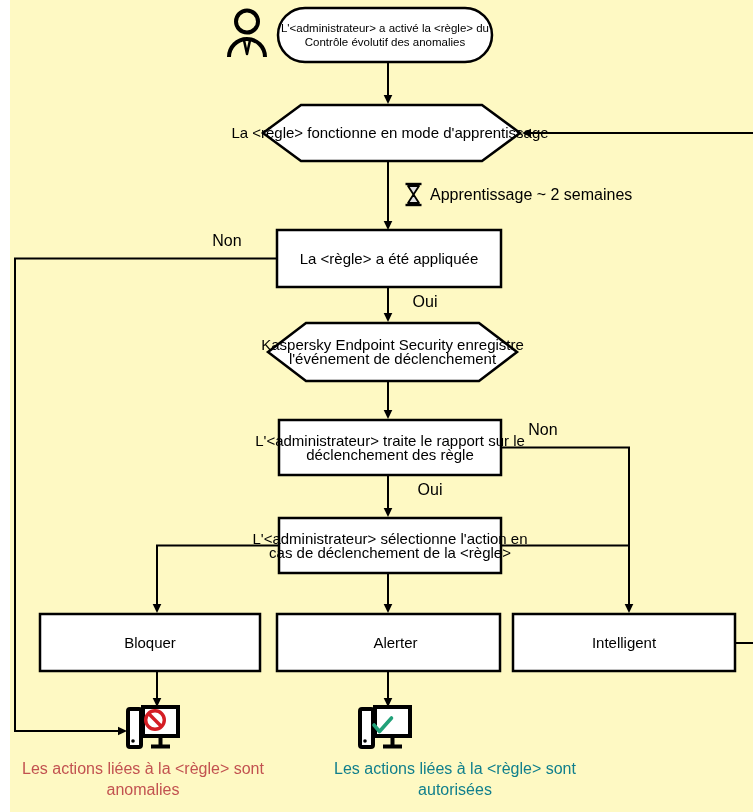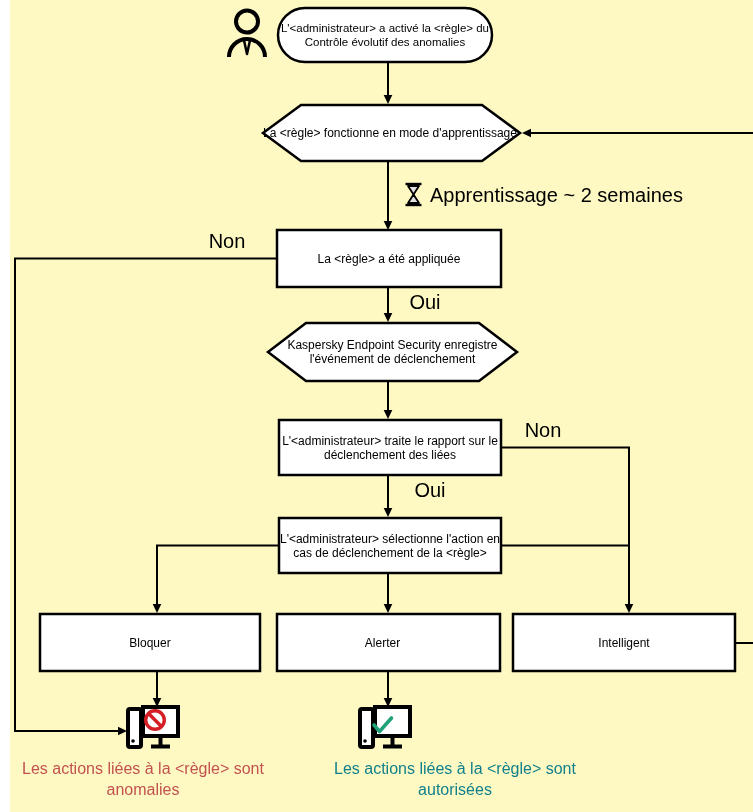--- a/index.html
+++ b/index.html
@@ -6,22 +6,22 @@
   .stage{
     position:relative;width:753px;height:812px;background:#fef9c3;overflow:hidden;
     font-family:"Liberation Sans", sans-serif;color:#000;margin-left:10px;
   }
   .stage svg{position:absolute;left:0;top:0;}
   .txt{
     position:absolute;display:flex;flex-direction:column;align-items:center;justify-content:center;
     text-align:center;pointer-events:none;
   }
   .txt span{display:block;white-space:nowrap;}
-  .node-txt{font-size:12px;line-height:14px;}
-  .label-txt{font-size:20px;line-height:20px;}
+  .node-txt{font-size:15px;line-height:14px;}
+  .label-txt{font-size:16px;line-height:20px;}
   .outcome-txt{font-size:16px;line-height:20.5px;}
 </style>
 </head>
 <body>
 
 <div class="stage">
 
   <svg width="753" height="812" viewBox="0 0 753 812">
 
     <g stroke="#000" stroke-width="2" fill="none">
@@ -129,41 +129,41 @@
     <span>Oui</span>
   </div>
 
   <div class="txt node-txt" style="left:262px;top:323px;width:241px;height:58px;">
     <span>Kaspersky Endpoint Security enregistre</span>
     <span>l'événement de déclenchement</span>
   </div>
 
   <div class="txt node-txt" style="left:269px;top:420px;width:222px;height:55px;">
     <span>L'&lt;administrateur&gt; traite le rapport sur le</span>
-    <span>déclenchement des liées</span>
+    <span>déclenchement des règle</span>
   </div>
 
   <div class="txt label-txt" style="left:511px;top:419px;width:44px;height:22px;">
     <span>Non</span>
   </div>
 
   <div class="txt label-txt" style="left:398px;top:479px;width:44px;height:22px;">
     <span>Oui</span>
   </div>
 
   <div class="txt node-txt" style="left:269px;top:518px;width:222px;height:55px;">
     <span>L'&lt;administrateur&gt; sélectionne l'action en</span>
     <span>cas de déclenchement de la &lt;règle&gt;</span>
   </div>
 
   <div class="txt node-txt" style="left:30px;top:614px;width:220px;height:57px;">
     <span>Bloquer</span>
   </div>
 
-  <div class="txt node-txt" style="left:261px;top:614px;width:223px;height:57px;">
+  <div class="txt node-txt" style="left:274px;top:614px;width:223px;height:57px;">
     <span>Alerter</span>
   </div>
 
   <div class="txt node-txt" style="left:503px;top:614px;width:222px;height:57px;">
     <span>Intelligent</span>
   </div>
 
   <div class="txt outcome-txt" style="left: 8px; top: 759px; width: 250px; color: rgb(194, 82, 80);">
     <span>Les actions liées à la &lt;règle&gt; sont</span>
     <span>anomalies</span>

